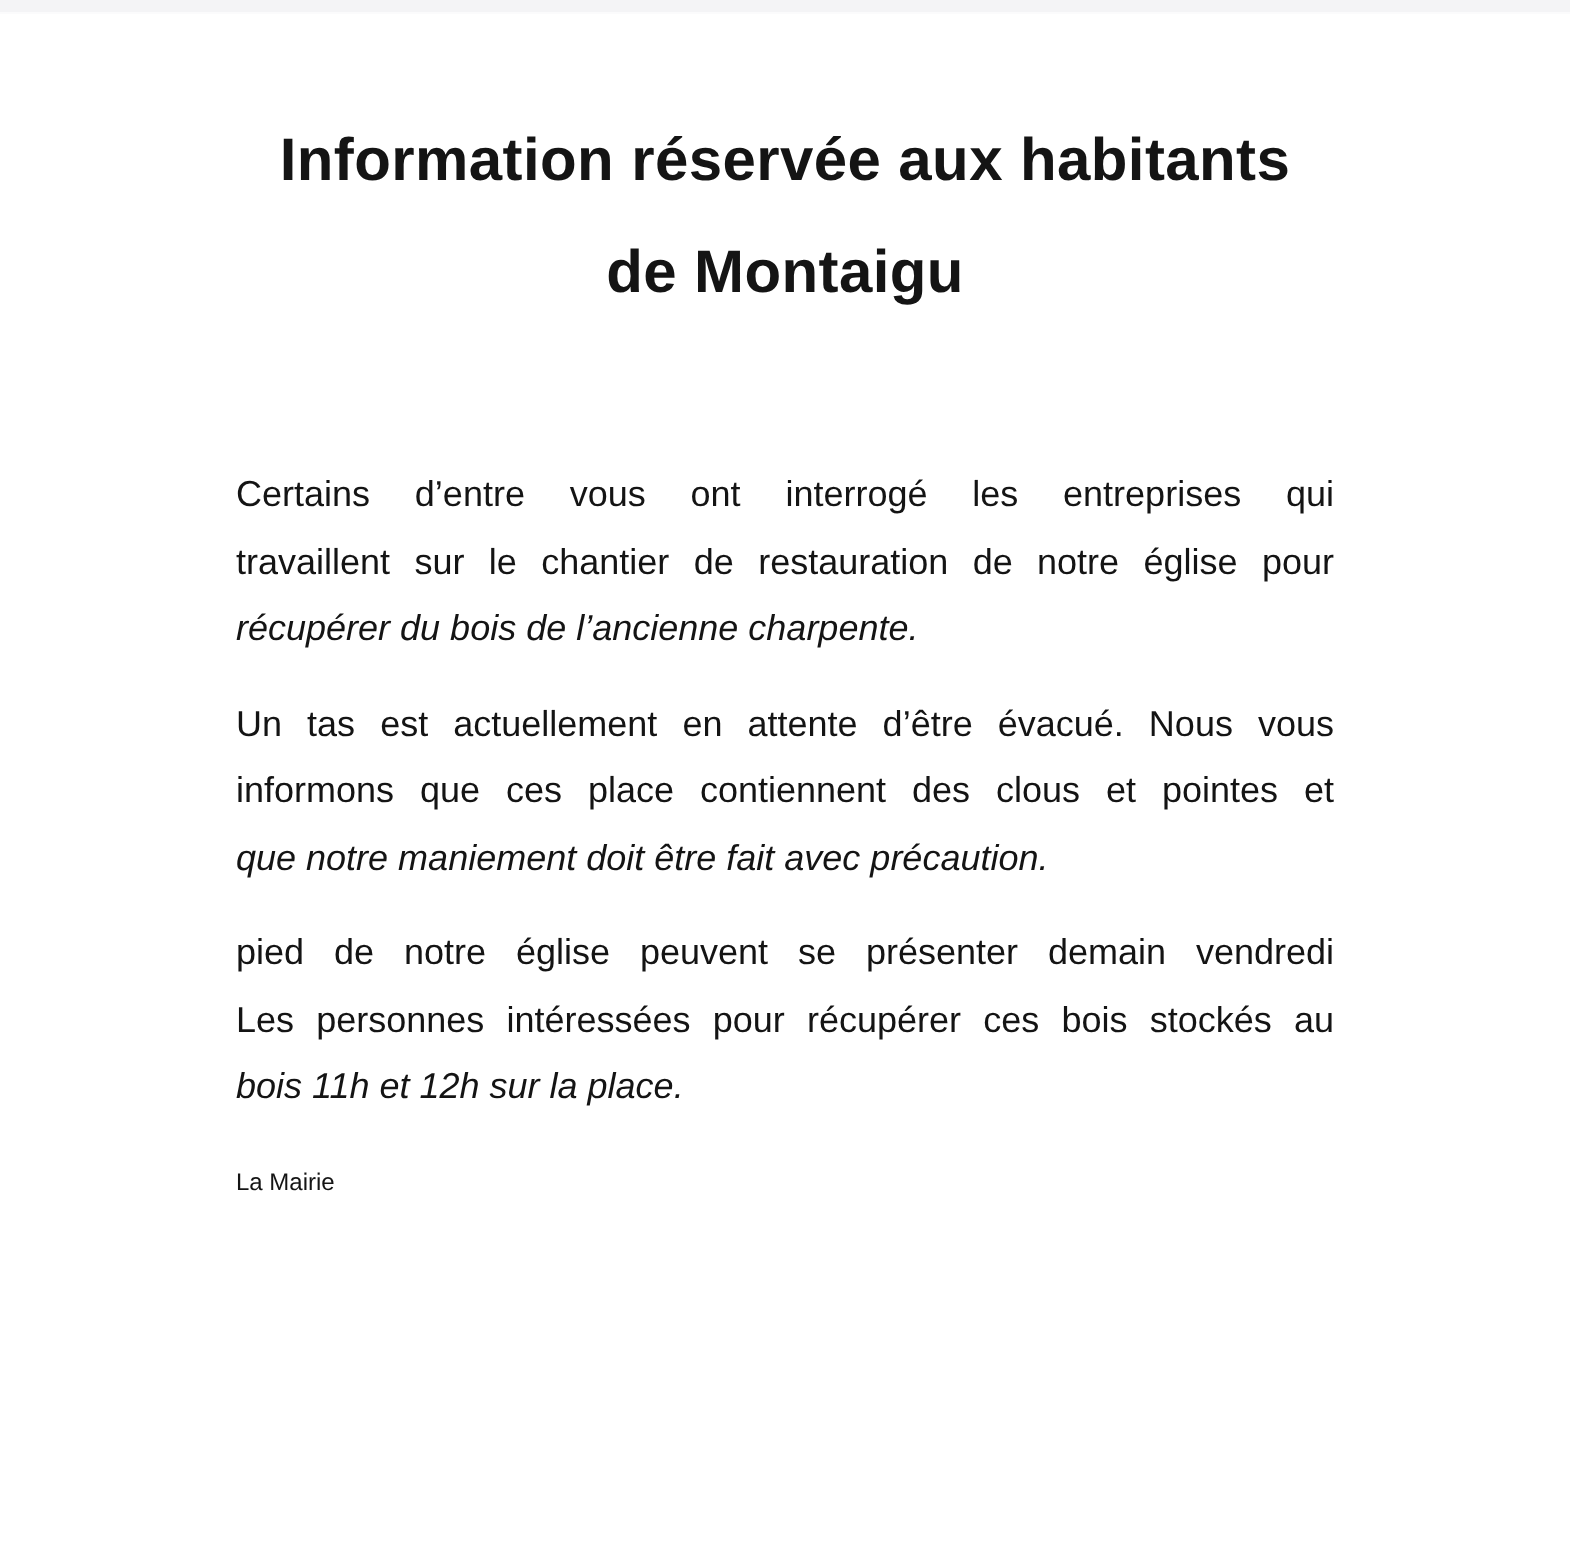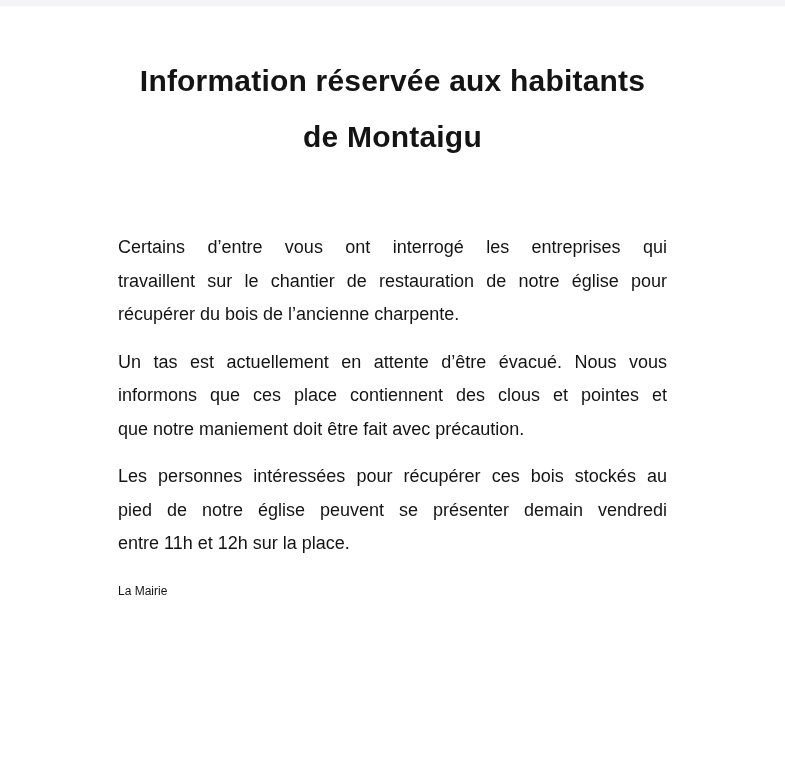--- a/index.html
+++ b/index.html
@@ -42,20 +42,21 @@
   }
   .line {
     text-align: justify;
     text-align-last: justify;
     -moz-text-align-last: justify;
     white-space: normal;
   }
   .line.last {
     text-align: left;
     text-align-last: left;
+    font-style: italic;
     -moz-text-align-last: left;
   }
   .signature {
     font-size: 12px;
     line-height: 33.5px;
     text-align: left;
   }
 </style>
 </head>
 <body>
@@ -75,21 +76,21 @@
         <div class="line">Certains d’entre vous ont interrogé les entreprises qui</div>
         <div class="line">travaillent sur le chantier de restauration de notre église pour</div>
         <div class="line last">récupérer du bois de l’ancienne charpente.</div>
       </div>
       <div class="para">
         <div class="line">Un tas est actuellement en attente d’être évacué. Nous vous</div>
         <div class="line">informons que ces place contiennent des clous et pointes et</div>
         <div class="line last">que notre maniement doit être fait avec précaution.</div>
       </div>
       <div class="para">
+        <div class="line">pied de notre église peuvent se présenter demain vendredi</div>
         <div class="line">Les personnes intéressées pour récupérer ces bois stockés au</div>
-        <div class="line">pied de notre église peuvent se présenter demain vendredi</div>
-        <div class="line last">entre 11h et 12h sur la place.</div>
+        <div class="line last">bois 11h et 12h sur la place.</div>
       </div>
     </div>
 
   <div class="signature">La Mairie</div>
 
 </div>
 
 </body></html>

